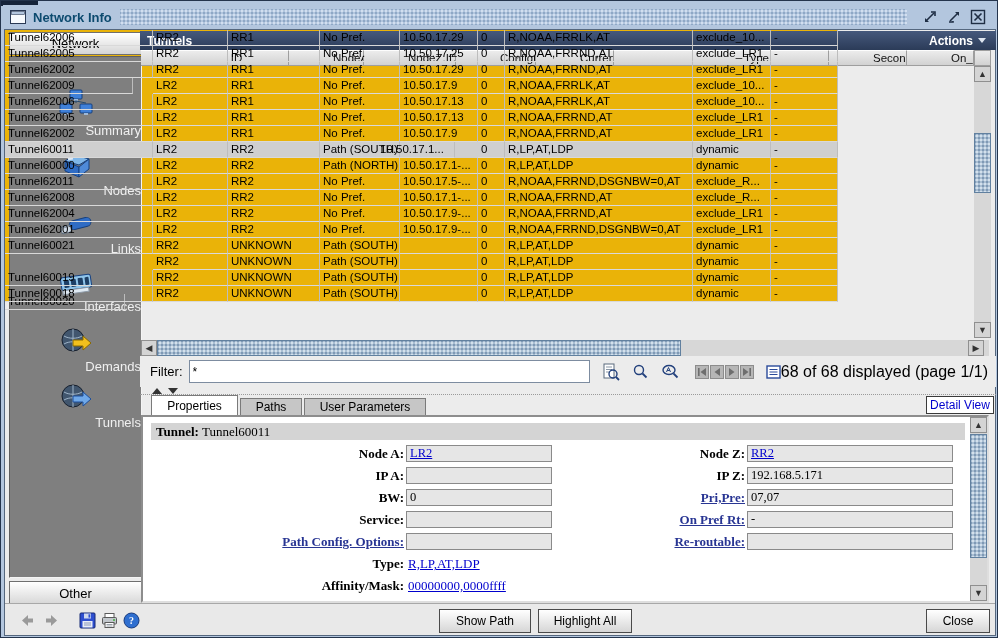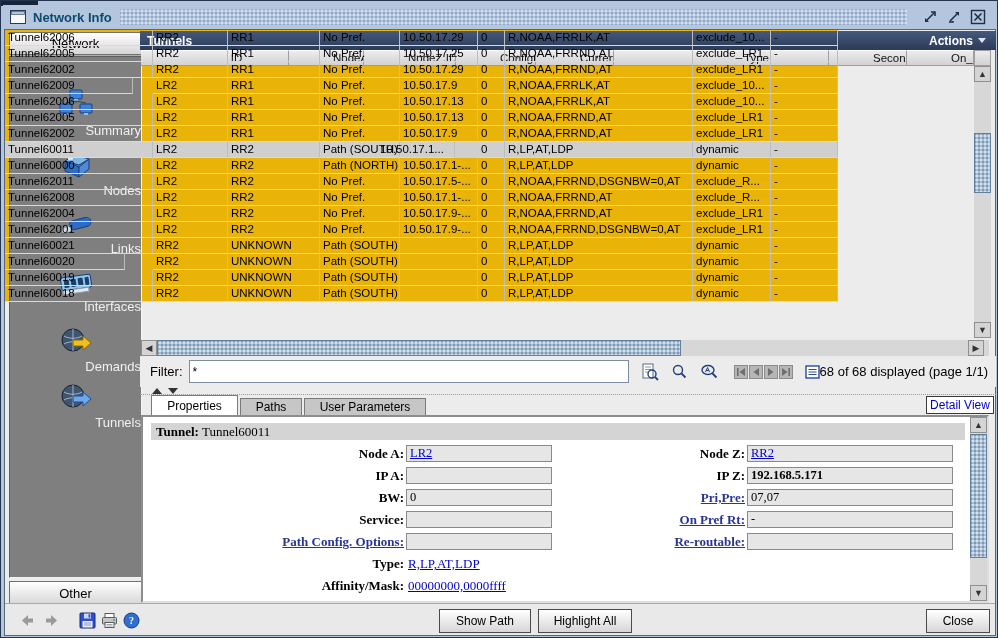--- a/index.html
+++ b/index.html
@@ -61,21 +61,21 @@
     background-size:4px 4px; background-position:0 0,2px 2px; border:1px solid #61809f; }
 
   
   #filterbar { left:135px; top:326px; width:856px; height:31px; background:#ececec; display:flex; align-items:center; }
   #filter-label { font-size:13px; color:#000; margin-left:10px; }
   #filter-input { margin-left:6px; width:443px; height:23px; border:1px solid #7d8ca0; background:#fff; font-size:12px; padding:0 3px;
     font-family:"Liberation Sans",sans-serif; }
   .fico { margin-left:12px; display:inline-flex; }
   .pgbtn { width:14px; height:14px; background:#b6b6b6; border:1px solid #8c8c8c; margin-left:1px; display:inline-flex; align-items:center; justify-content:center; }
   #pager { margin-left:14px; display:flex; }
-  #pg-status { margin-left:auto; margin-right:8px; font-size:13px; color:#000; white-space:nowrap; }
+  #pg-status { margin-left:auto; margin-right:8px; font-size:16px; color:#000; white-space:nowrap; }
 
   
   #splitter { left:135px; top:357px; width:856px; height:8px; border-bottom:1px dotted #9a9a9a; }
   .split-tri { position:absolute; top:1px; width:0; height:0; }
   #tabs { left:135px; top:365px; width:856px; height:20px; }
   .tab { position:absolute; bottom:0; font-size:12px; text-align:center; border:1px solid #7a7a7a; border-bottom:none;
     background:#c6c6c6; color:#000; line-height:17px; height:17px; }
   .tab.active { background:#fff; height:20px; line-height:20px; font-size:12px; }
   #detail-view { position:absolute; right:2px; top:1px; width:68px; height:18px; border:1px solid #3a3a3a; background:#fff;
     color:#0000cd; font-size:12px; display:flex; align-items:center; justify-content:center; }
@@ -382,21 +382,21 @@
           <div class="tcell" style="left: 148px; width: 75px;">RR2</div>
           <div class="tcell" style="left: 223px; width: 92px;">UNKNOWN</div>
           <div class="tcell" style="left: 315px; width: 80px;">Path (SOUTH)</div>
           <div class="tcell" style="left: 395px; width: 78px;"></div>
           <div class="tcell" style="left: 473px; width: 27px;">0</div>
           <div class="tcell" style="left: 500px; width: 188px;">R,LP,AT,LDP</div>
           <div class="tcell" style="left: 688px; width: 78px;">dynamic</div>
           <div class="tcell" style="left: 766px; width: 67px;">-</div>
         </div>
         <div class="trow" style="top: 224px;">
-          <div class="tcell" style="left: 0px; width: 120px;">Tunnel60020</div>
+          <div class="tcell" style="left: 0px; width: 120px; margin-top: 40px;">Tunnel60020</div>
           <div class="tcell" style="left: 148px; width: 75px;">RR2</div>
           <div class="tcell" style="left: 223px; width: 92px;">UNKNOWN</div>
           <div class="tcell" style="left: 315px; width: 80px;">Path (SOUTH)</div>
           <div class="tcell" style="left: 395px; width: 78px;"></div>
           <div class="tcell" style="left: 473px; width: 27px;">0</div>
           <div class="tcell" style="left: 500px; width: 188px;">R,LP,AT,LDP</div>
           <div class="tcell" style="left: 688px; width: 78px;">dynamic</div>
           <div class="tcell" style="left: 766px; width: 67px;">-</div>
         </div>
         <div class="trow" style="top: 240px;">
@@ -522,21 +522,21 @@
           <div class="pfield" style="top: 94px; left: 263px; width: 146px;"><span></span></div>
           <div class="plabel plink" style="top: 116px; left: 10px; width: 251px;">Path Config. Options:</div>
           <div class="pfield" style="top: 116px; left: 263px; width: 146px;"><span></span></div>
           <div class="plabel" style="top: 138px; left: 10px; width: 251px;">Type:</div>
           <div class="pfree vlink" style="top: 138px; left: 265px;">R,LP,AT,LDP</div>
           <div class="plabel" style="top: 160px; left: 10px; width: 251px;">Affinity/Mask:</div>
           <div class="pfree vlink" style="top: 160px; left: 265px;">00000000,0000ffff</div>
           <div class="plabel" style="top: 28px; left: 340px; width: 262px;">Node Z:</div>
           <div class="pfield" style="top: 28px; left: 604px; width: 206px;"><span class="vlink">RR2</span></div>
           <div class="plabel" style="top: 50px; left: 340px; width: 262px;">IP Z:</div>
-          <div class="pfield" style="top: 50px; left: 604px; width: 206px; font-weight: bold;"><span>192.168.5.171</span></div>
+          <div class="pfield" style="top: 50px; left: 604px; width: 206px;"><span>192.168.5.171</span></div>
           <div class="plabel plink" style="top: 72px; left: 340px; width: 262px;">Pri,Pre:</div>
           <div class="pfield" style="top: 72px; left: 604px; width: 206px;"><span>07,07</span></div>
           <div class="plabel plink" style="top: 94px; left: 340px; width: 262px;">On Pref Rt:</div>
           <div class="pfield" style="top: 94px; left: 604px; width: 206px;"><span>-</span></div>
           <div class="plabel plink" style="top: 116px; left: 340px; width: 262px;">Re-routable:</div>
           <div class="pfield" style="top: 116px; left: 604px; width: 206px;"><span></span></div>
         </div>
 
       <div class="abs" style="left:827px;top:0;width:17px;height:184px">
         <div class="sb-track" style="left:0;top:0;width:17px;height:184px"></div>

